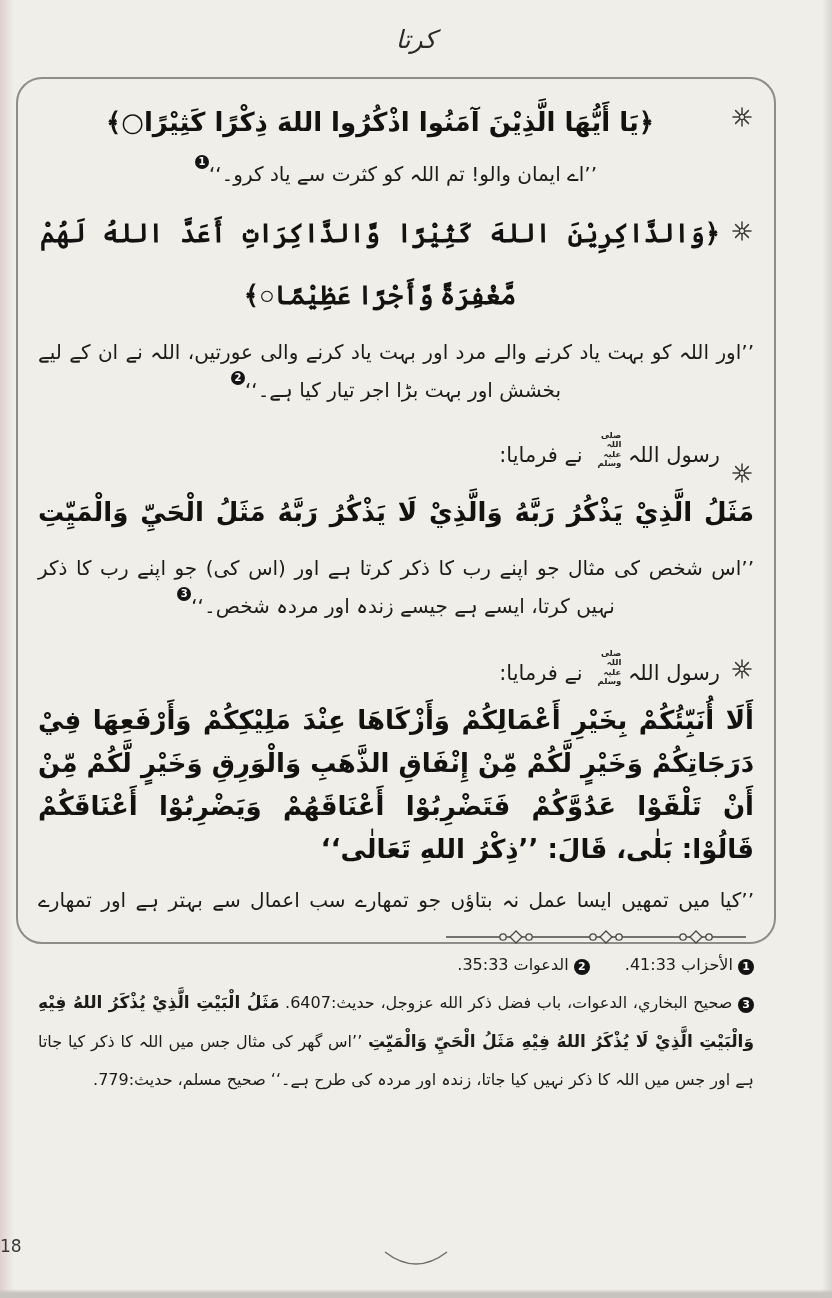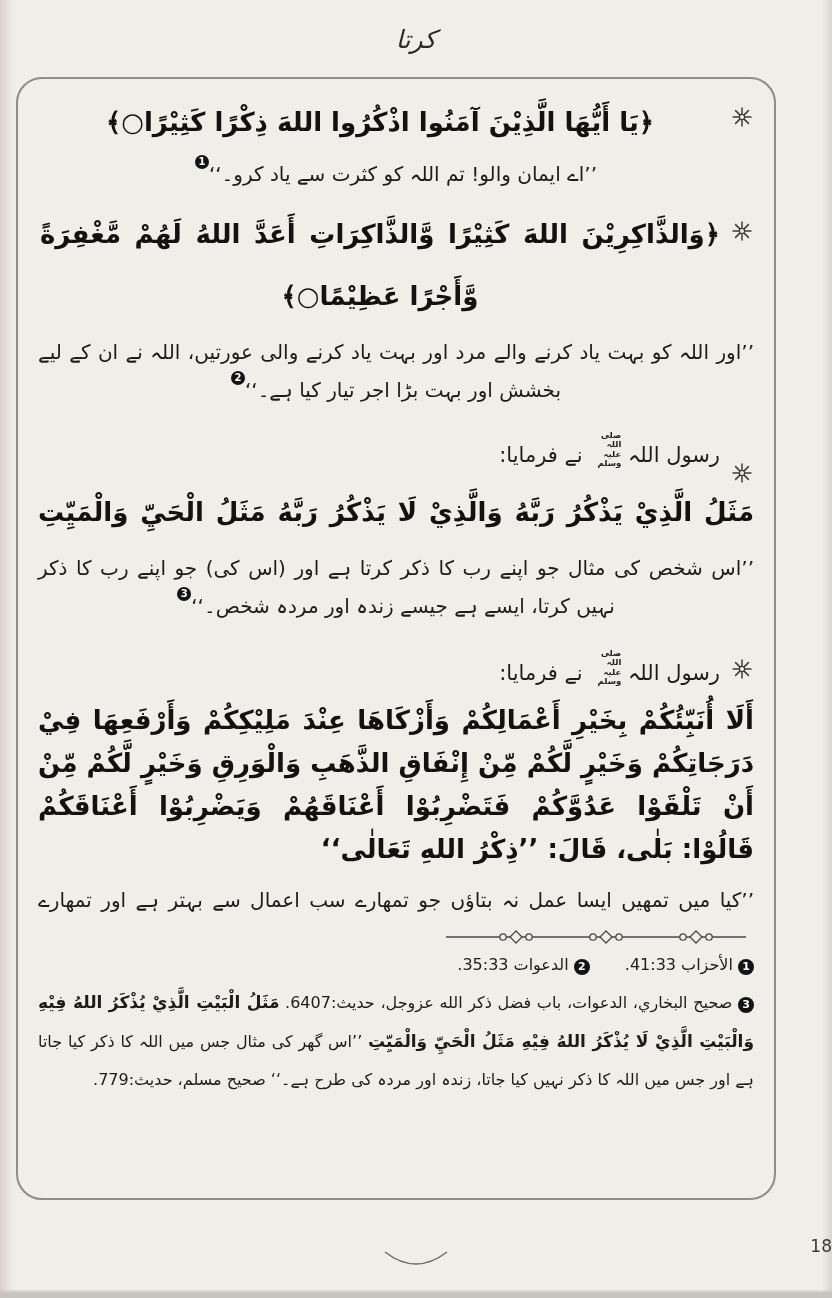--- a/index.html
+++ b/index.html
@@ -22,21 +22,21 @@
   }
   .page-header{
     position:absolute;top:14px;left:0;right:0;
     text-align:center;
     font-size:25px;line-height:52px;
     font-style:italic;
     color:#2a2927;
   }
   .frame{
     position:absolute;left:16px;top:77px;
-    width:760px;height:1123px;
+    width:760px;height:867px;
     border:2px solid #8d8d8a;
     border-radius:26px;
     box-sizing:border-box;
     padding:8px 20px 10px 20px;
   }
   .sect{position:relative;padding-left:2px;padding-right:34px;}
   .star{position:absolute;right:2px;width:20px;height:20px;}
   .arabic{
     font-weight:bold;
     font-size:26px;
@@ -48,21 +48,21 @@
     font-size:20px;
     line-height:38px;
     margin:0;
   }
   .center{text-align:center;}
   .just{text-align:justify;text-align-last:center;}
   .justfull{text-align:justify;text-align-last:justify;}
   .right{text-align:right;}
   .v1{margin-top:4px;}
   .t1{margin-top:2px;}
-  .v2{margin-top:10px;}
+  .v2{margin-top:10px;font-family:Liberation Serif, serif;}
   .t2{margin-top:6px;}
   .narr{margin-top:22px;font-size:21px;line-height:44px;}
   .h1{margin-top:4px;}
   .t3{margin-top:6px;}
   .narr2{margin-top:24px;}
   .h2{margin-top:4px;line-height:43px;}
   .t4{margin-top:10px;text-align:justify;text-align-last:justify;}
   .honorific{
     display:inline-block;width:32px;
     font-size:8.5px;line-height:1.1;
@@ -88,21 +88,21 @@
   }
   .fn-pair{margin-left:30px;}
   .fn-pair:last-child{margin-left:0;}
   .fn3{
     font-size:16px;line-height:38px;
     text-align:justify;margin:0;
   }
   .fn-arabic{font-weight:bold;font-size:17px;}
   .page-number{
     position:absolute;top:1236px;left:0;right:0;
-    text-align:right;font-size:17px;color:#3a3938;
+    text-align:left;font-size:17px;color:#3a3938;
   }
   .page-number .arc{display:block;margin:-6px auto 0 auto;}
 </style>
 </head>
 <body>
 
 <div class="page">
 
   <div class="page-header">کرتا</div>
 

